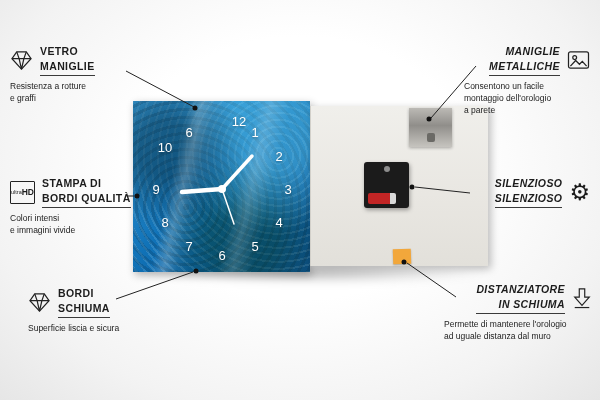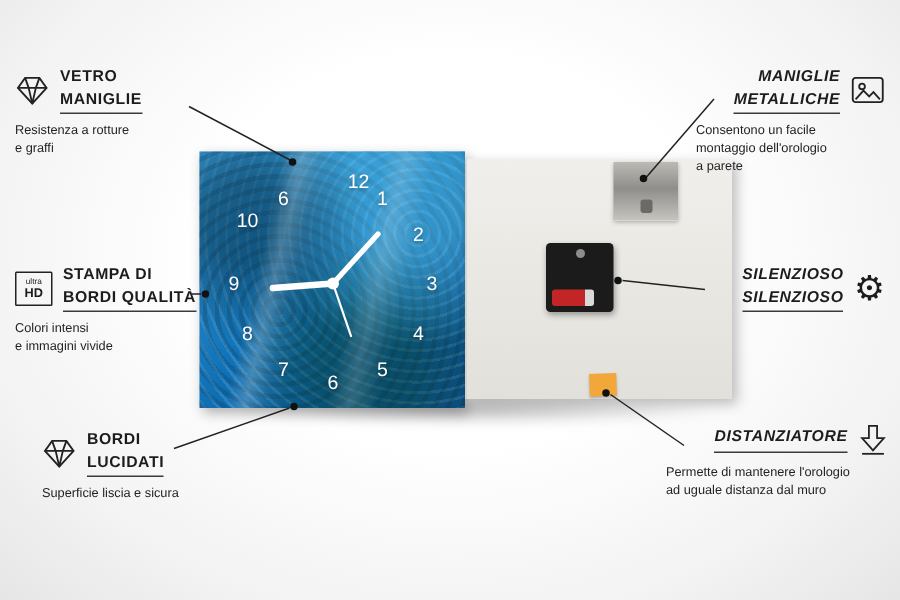--- a/index.html
+++ b/index.html
@@ -83,21 +83,21 @@
     margin-top:5px; font-size:8.5px; line-height:1.4; color:#222;
     white-space:pre-line; text-align:left;
   }
   .callout.right .row { justify-content:flex-end; }
   .callout.right .title { text-align:right;font-style:italic; }
   .icon { display:flex; align-items:center; justify-content:center; flex:0 0 auto; }
   .icon svg { display:block; }
   .gear-glyph { font-size:23px; line-height:1; color:#1c1c1c; }
   .uhd-box {
     width:25px; height:23px; border:1.5px solid #222; border-radius:1px;
-    display:flex; flex-direction:column; align-items:center; justify-content:center;
+    display:flex; flex-direction:row; align-items:center; justify-content:center;
   }
   .uhd-top { font-size:5.5px; line-height:1.1; }
   .uhd-bottom { font-size:8.5px; font-weight:bold; line-height:1; }
 </style>
 </head>
 <body>
 
 <div class="stage">
 
   <div class="floor-shadow"></div>
@@ -191,21 +191,21 @@
   <div class="callout left" style="left:28px; top:286px; width:120px;">
     <div class="row">
       <span class="icon">
         <svg width="23" height="21" viewBox="0 0 24 22" stroke="#222" stroke-width="1.3" fill="none">
           <path d="M7 2 h10 l5 7 -10 11 L2 9 z"></path>
           <path d="M7 2 l2.5 7 M17 2 l-2.5 7 M2 9 h20 M9.5 9 l2.5 11 M14.5 9 l-2.5 11"></path>
         </svg>
       </span>
       <div class="titles">
         <div class="title">BORDI</div>
-        <div class="title">LUCIDATI</div>
+        <div class="title">SCHIUMA</div>
       </div>
     </div>
     <div class="desc">Superficie liscia e sicura</div>
   </div>
 
   <div class="callout right" style="left:464px; top:44px; width:126px;">
     <div class="row">
       <div class="titles">
         <div class="title">MANIGLIE</div>
         <div class="title">METALLICHE</div>
@@ -230,20 +230,21 @@
         <div class="title">SILENZIOSO</div>
       </div>
       <span class="icon gear-glyph">⚙</span>
     </div>
   </div>
 
   <div class="callout right" style="left:444px; top:282px; width:148px;">
     <div class="row">
       <div class="titles">
         <div class="title">DISTANZIATORE</div>
+        <div class="title">IN SCHIUMA</div>
       </div>
       <span class="icon">
         <svg width="20" height="22" viewBox="0 0 22 24" stroke="#222" stroke-width="1.3" fill="none">
           <path d="M8 2 h6 v9 h5 l-8 9 -8 -9 h5 z"></path>
           <path d="M3 22.5 h16"></path>
         </svg>
       </span>
     </div>
     <div class="desc">Permette di mantenere l'orologio
 ad uguale distanza dal muro</div>

